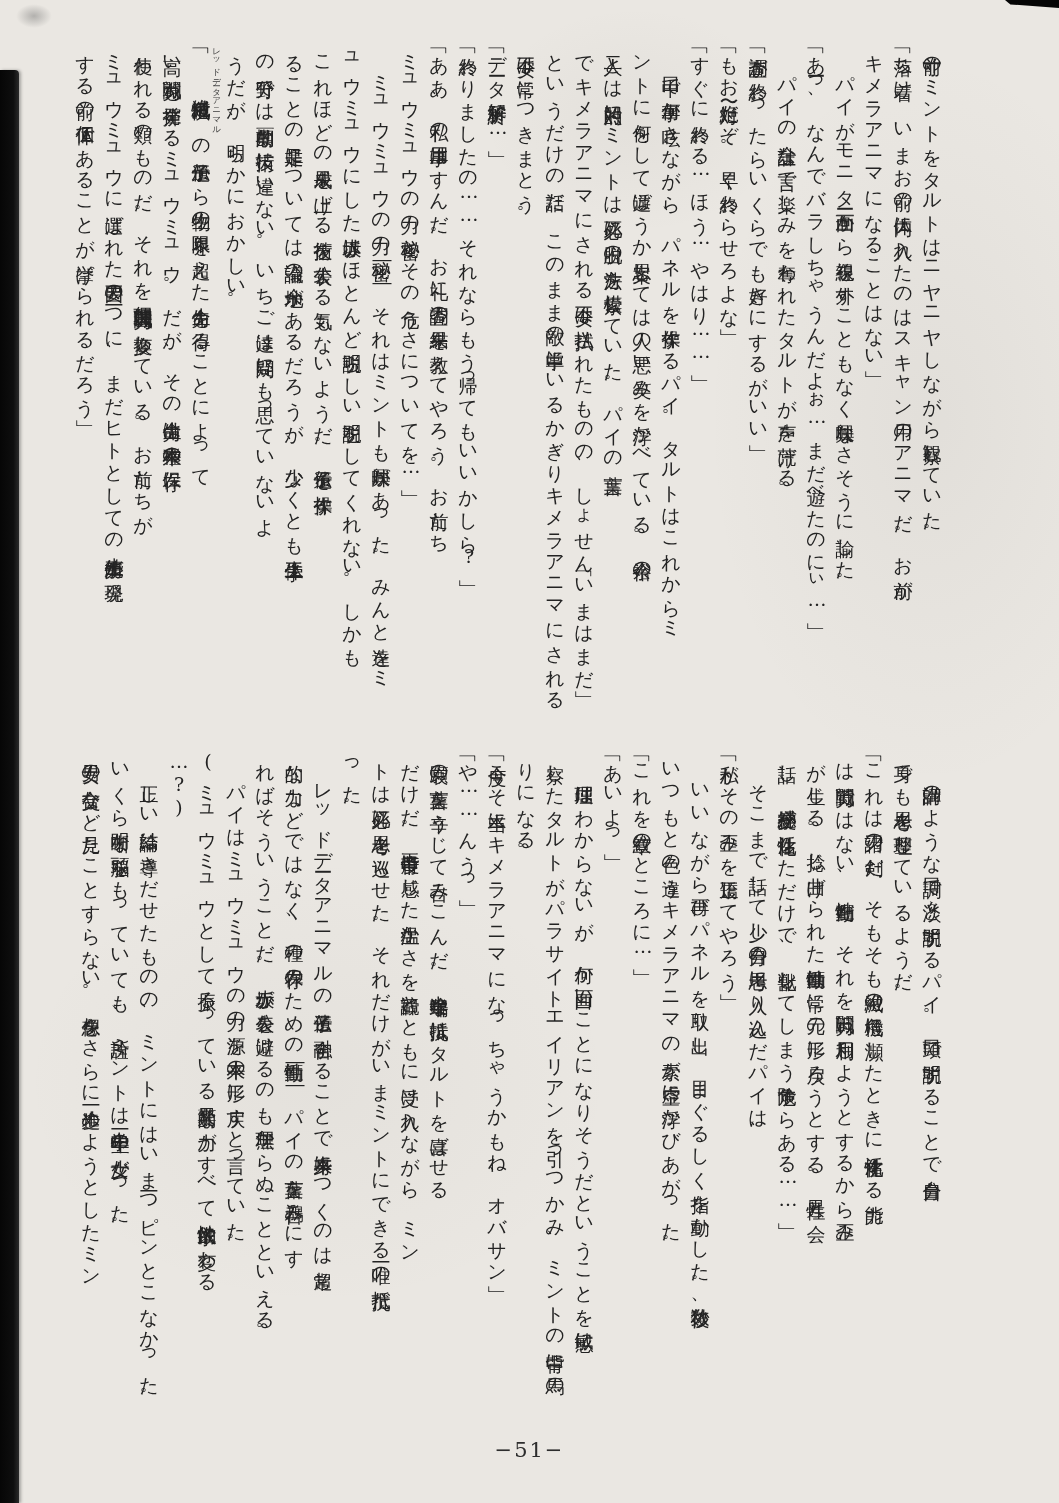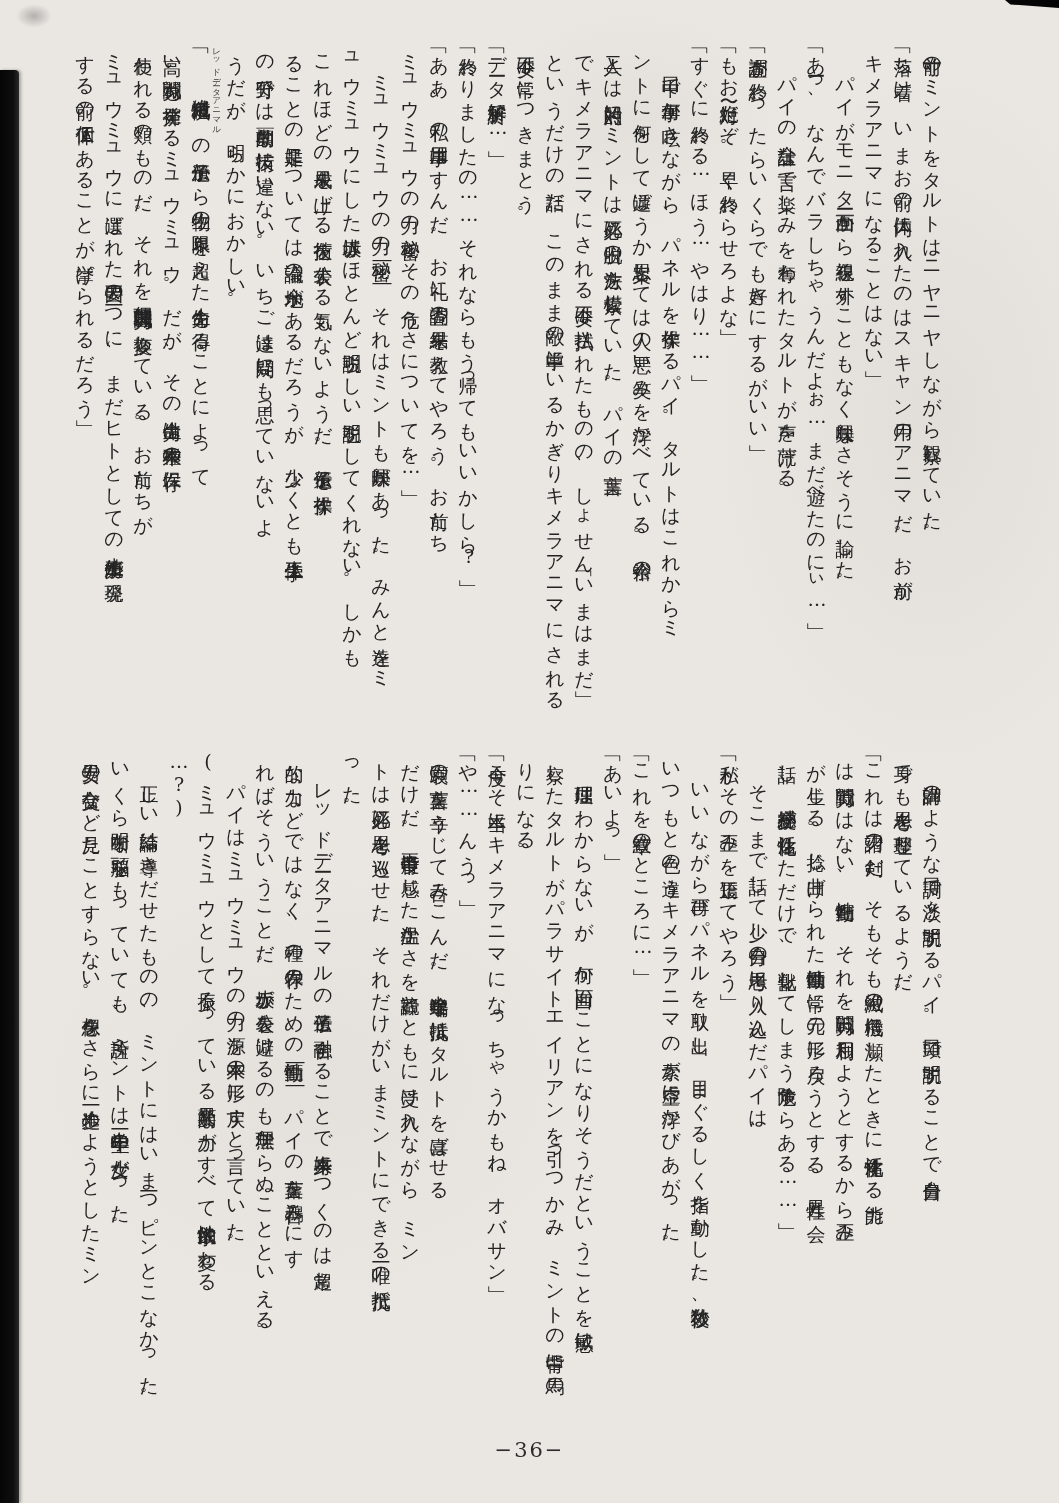--- a/index.html
+++ b/index.html
@@ -114,14 +114,14 @@
       <p class="indent">レッドデータアニマルの遺伝子と融合することで本来身につくのは超常</p>
       <p class="">的な力などではなく、種の保存のための性衝動――パイの言葉を鵜呑みにす</p>
       <p class="">ればそういうことだ。赤坂が公表を避けるのも無理からぬことといえる。</p>
       <p class="indent">パイはミュウミュウの力の源を本来の形に戻すと言っていた。</p>
       <p class="">(ミュウミュウとして振るっている驚異的な力がすべて性的欲求に変わる</p>
       <p class="">…?)</p>
       <p class="indent">正しい結論は導きだせたものの、ミントにはいま一つピンとこなかった。</p>
       <p class="">いくら明晰な頭脳をもっていても、所詮ミントは中学一年生の少女だった。</p>
       <p class="">男女の交合など見たことすらない。想像をさらに一歩進めようとしたミン</p>
     </div>
-  <div class="page-number">−36−</div>
+  <div class="page-number">−51−</div>
 </div>
 
 </body></html>

